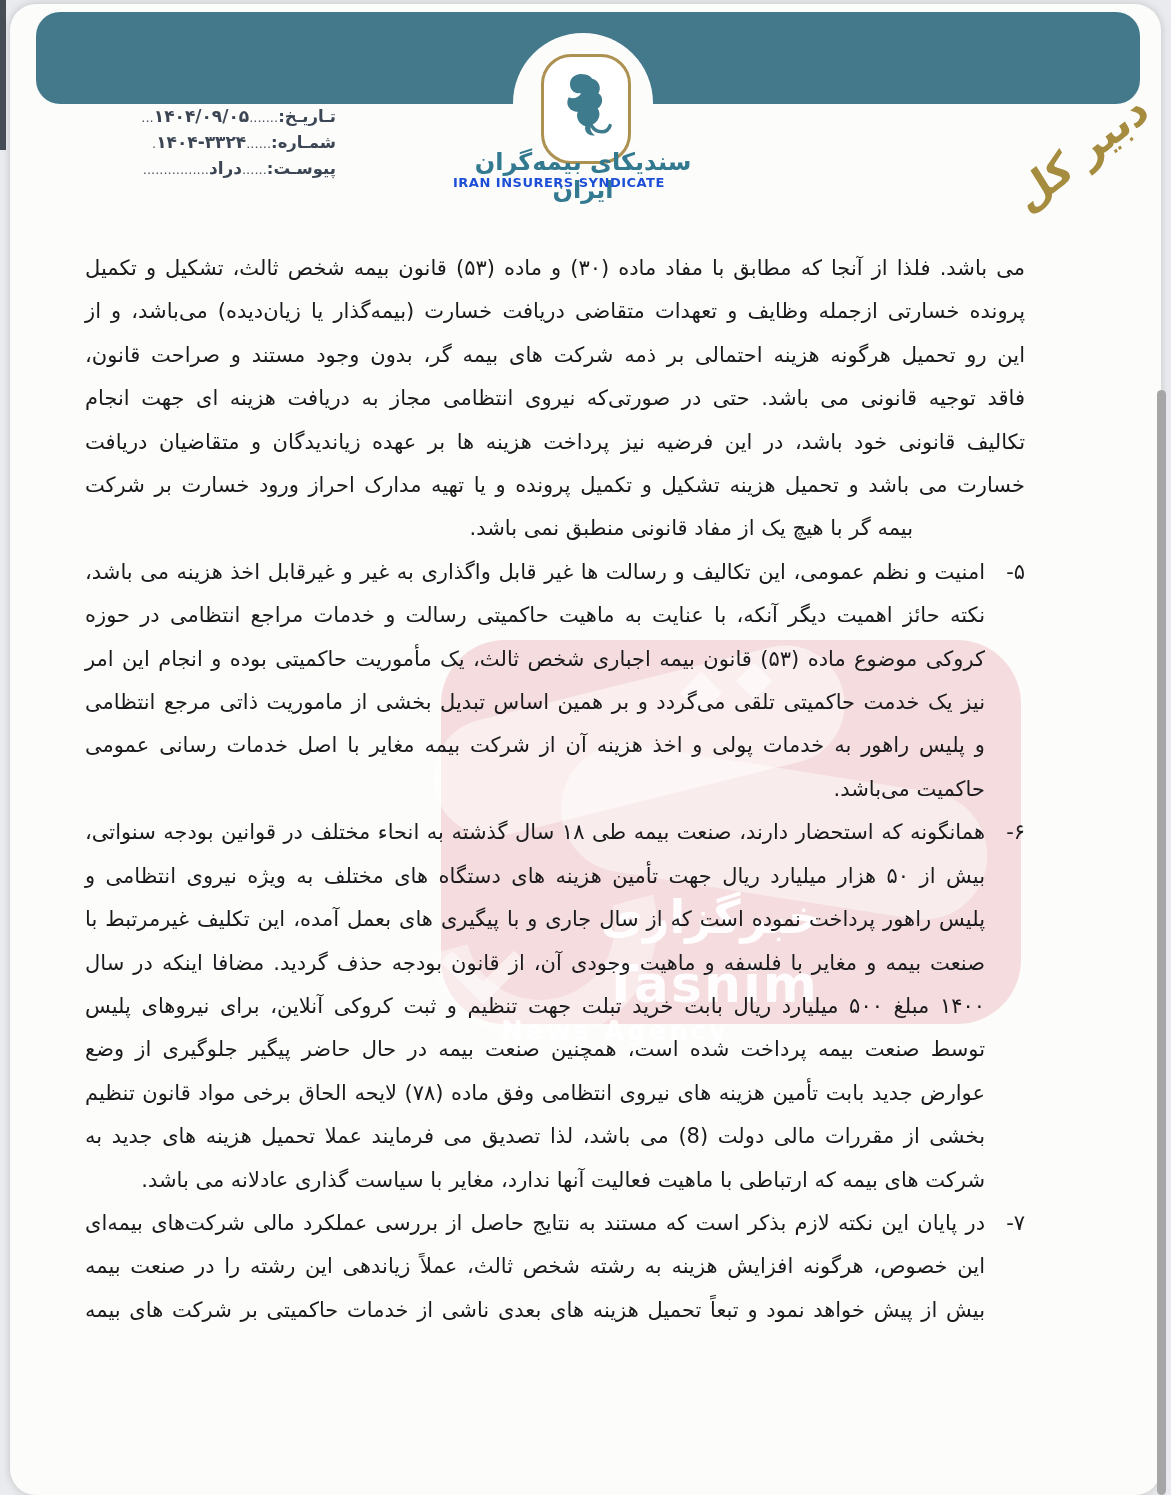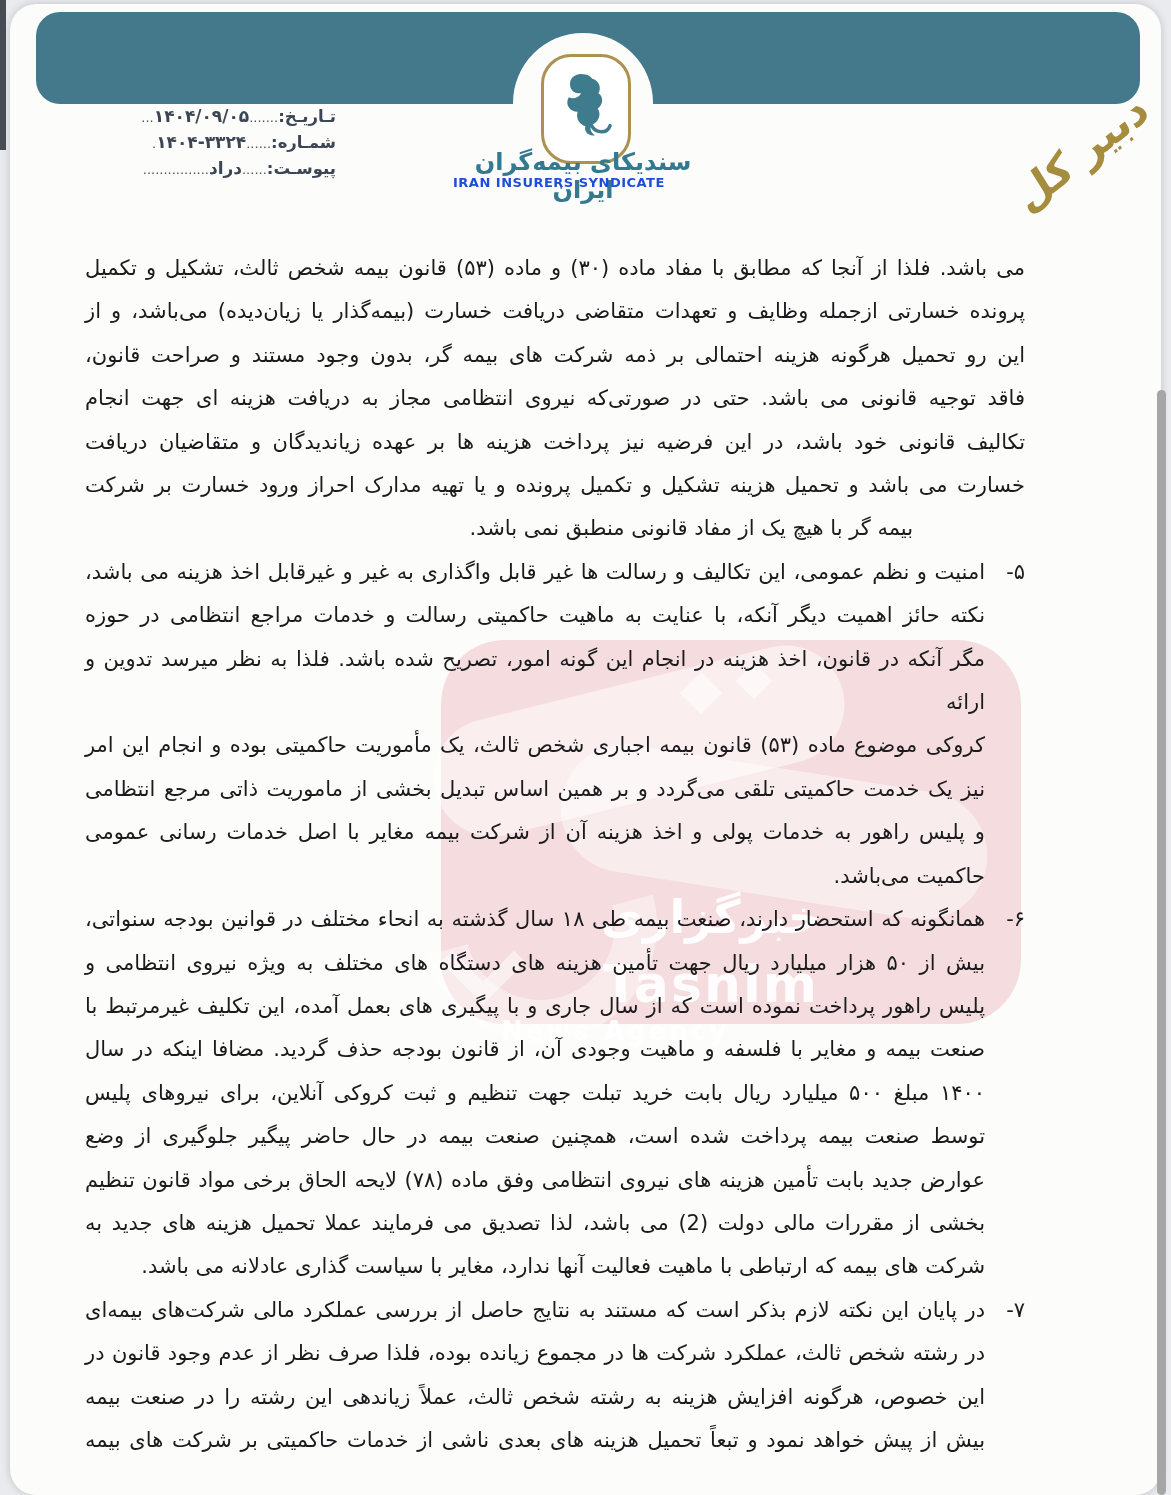--- a/index.html
+++ b/index.html
@@ -119,41 +119,39 @@
         <div class="line">این رو تحمیل هرگونه هزینه احتمالی بر ذمه شرکت های بیمه گر، بدون وجود مستند و صراحت قانون،</div>
         <div class="line">فاقد توجیه قانونی می باشد. حتی در صورتی‌که نیروی انتظامی مجاز به دریافت هزینه ای جهت انجام</div>
         <div class="line">تکالیف قانونی خود باشد، در این فرضیه نیز پرداخت هزینه ها بر عهده زیاندیدگان و متقاضیان دریافت</div>
         <div class="line">خسارت می باشد و تحمیل هزینه تشکیل و تکمیل پرونده و یا تهیه مدارک احراز ورود خسارت بر شرکت</div>
         <div class="line last">بیمه گر با هیچ یک از مفاد قانونی منطبق نمی باشد.</div>
       </div>
       <div class="para p1 numbered">
         <span class="num">۵-</span>
         <div class="line">امنیت و نظم عمومی، این تکالیف و رسالت ها غیر قابل واگذاری به غیر و غیرقابل اخذ هزینه می باشد،</div>
         <div class="line">نکته حائز اهمیت دیگر آنکه، با عنایت به ماهیت حاکمیتی رسالت و خدمات مراجع انتظامی در حوزه</div>
-        <div class="line">مگر آنکه در قانون، اخذ هزینه در انجام این گونه امور، تصریح شده باشد. فلذا به نظر میرسد تدوین و ارائه</div>
         <div class="line">کروکی موضوع ماده (۵۳) قانون بیمه اجباری شخص ثالث، یک مأموریت حاکمیتی بوده و انجام این امر</div>
         <div class="line">نیز یک خدمت حاکمیتی تلقی می‌گردد و بر همین اساس تبدیل بخشی از ماموریت ذاتی مرجع انتظامی</div>
         <div class="line">و پلیس راهور به خدمات پولی و اخذ هزینه آن از شرکت بیمه مغایر با اصل خدمات رسانی عمومی</div>
         <div class="line last">حاکمیت می‌باشد.</div>
       </div>
       <div class="para p2 numbered">
         <span class="num">۶-</span>
         <div class="line">همانگونه که استحضار دارند، صنعت بیمه طی ۱۸ سال گذشته به انحاء مختلف در قوانین بودجه سنواتی،</div>
         <div class="line">بیش از ۵۰ هزار میلیارد ریال جهت تأمین هزینه های دستگاه های مختلف به ویژه نیروی انتظامی و</div>
         <div class="line">پلیس راهور پرداخت نموده است که از سال جاری و با پیگیری های بعمل آمده، این تکلیف غیرمرتبط با</div>
         <div class="line">صنعت بیمه و مغایر با فلسفه و ماهیت وجودی آن، از قانون بودجه حذف گردید. مضافا اینکه در سال</div>
         <div class="line">۱۴۰۰ مبلغ ۵۰۰ میلیارد ریال بابت خرید تبلت جهت تنظیم و ثبت کروکی آنلاین، برای نیروهای پلیس</div>
         <div class="line">توسط صنعت بیمه پرداخت شده است، همچنین صنعت بیمه در حال حاضر پیگیر جلوگیری از وضع</div>
         <div class="line">عوارض جدید بابت تأمین هزینه های نیروی انتظامی وفق ماده (۷۸) لایحه الحاق برخی مواد قانون تنظیم</div>
-        <div class="line">بخشی از مقررات مالی دولت (2) می باشد، لذا تصدیق می فرمایند عملا تحمیل هزینه های جدید به</div>
+        <div class="line">بخشی از مقررات مالی دولت (8) می باشد، لذا تصدیق می فرمایند عملا تحمیل هزینه های جدید به</div>
         <div class="line last">شرکت های بیمه که ارتباطی با ماهیت فعالیت آنها ندارد، مغایر با سیاست گذاری عادلانه می باشد.</div>
       </div>
       <div class="para p3 numbered">
         <span class="num">۷-</span>
         <div class="line">در پایان این نکته لازم بذکر است که مستند به نتایج حاصل از بررسی عملکرد مالی شرکت‌های بیمه‌ای</div>
-        <div class="line">در رشته شخص ثالث، عملکرد شرکت ها در مجموع زیانده بوده، فلذا صرف نظر از عدم وجود قانون در</div>
         <div class="line">این خصوص، هرگونه افزایش هزینه به رشته شخص ثالث، عملاً زیاندهی این رشته را در صنعت بیمه</div>
         <div class="line">بیش از پیش خواهد نمود و تبعاً تحمیل هزینه های بعدی ناشی از خدمات حاکمیتی بر شرکت های بیمه</div>
       </div>
     </div>
 
   <div class="scrollbar-thumb"></div>
 </div>
 
 </body></html>

